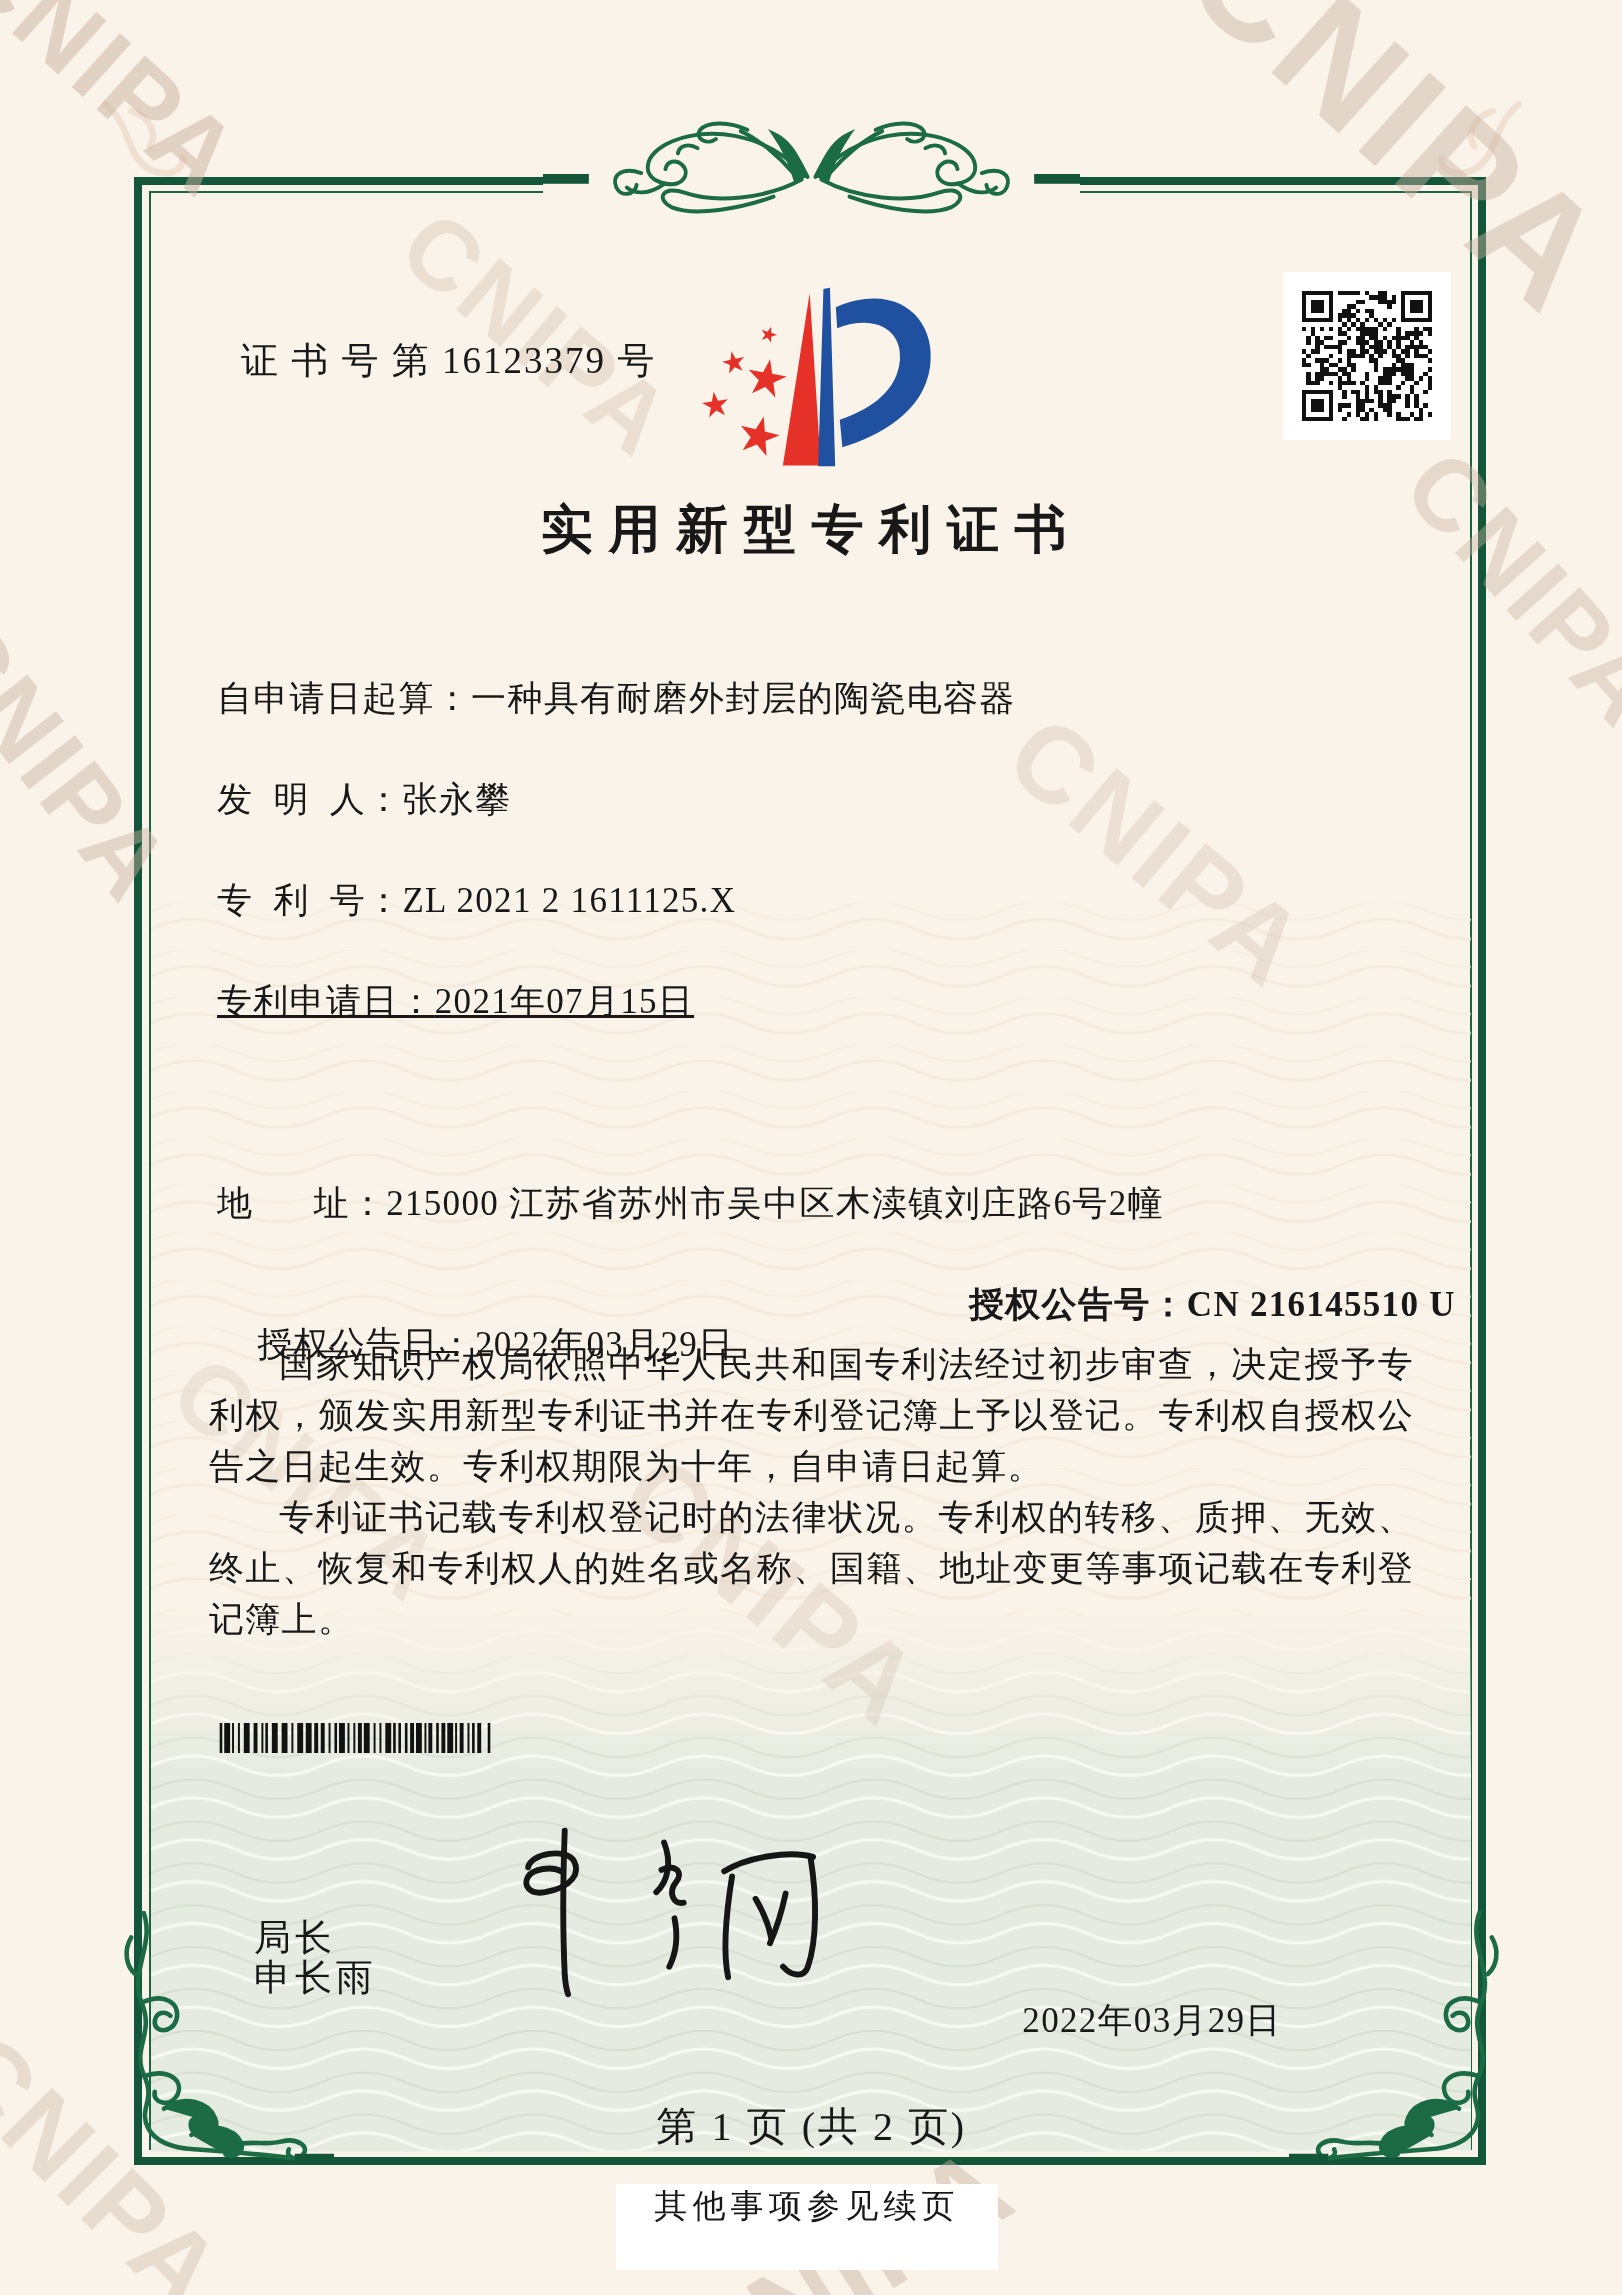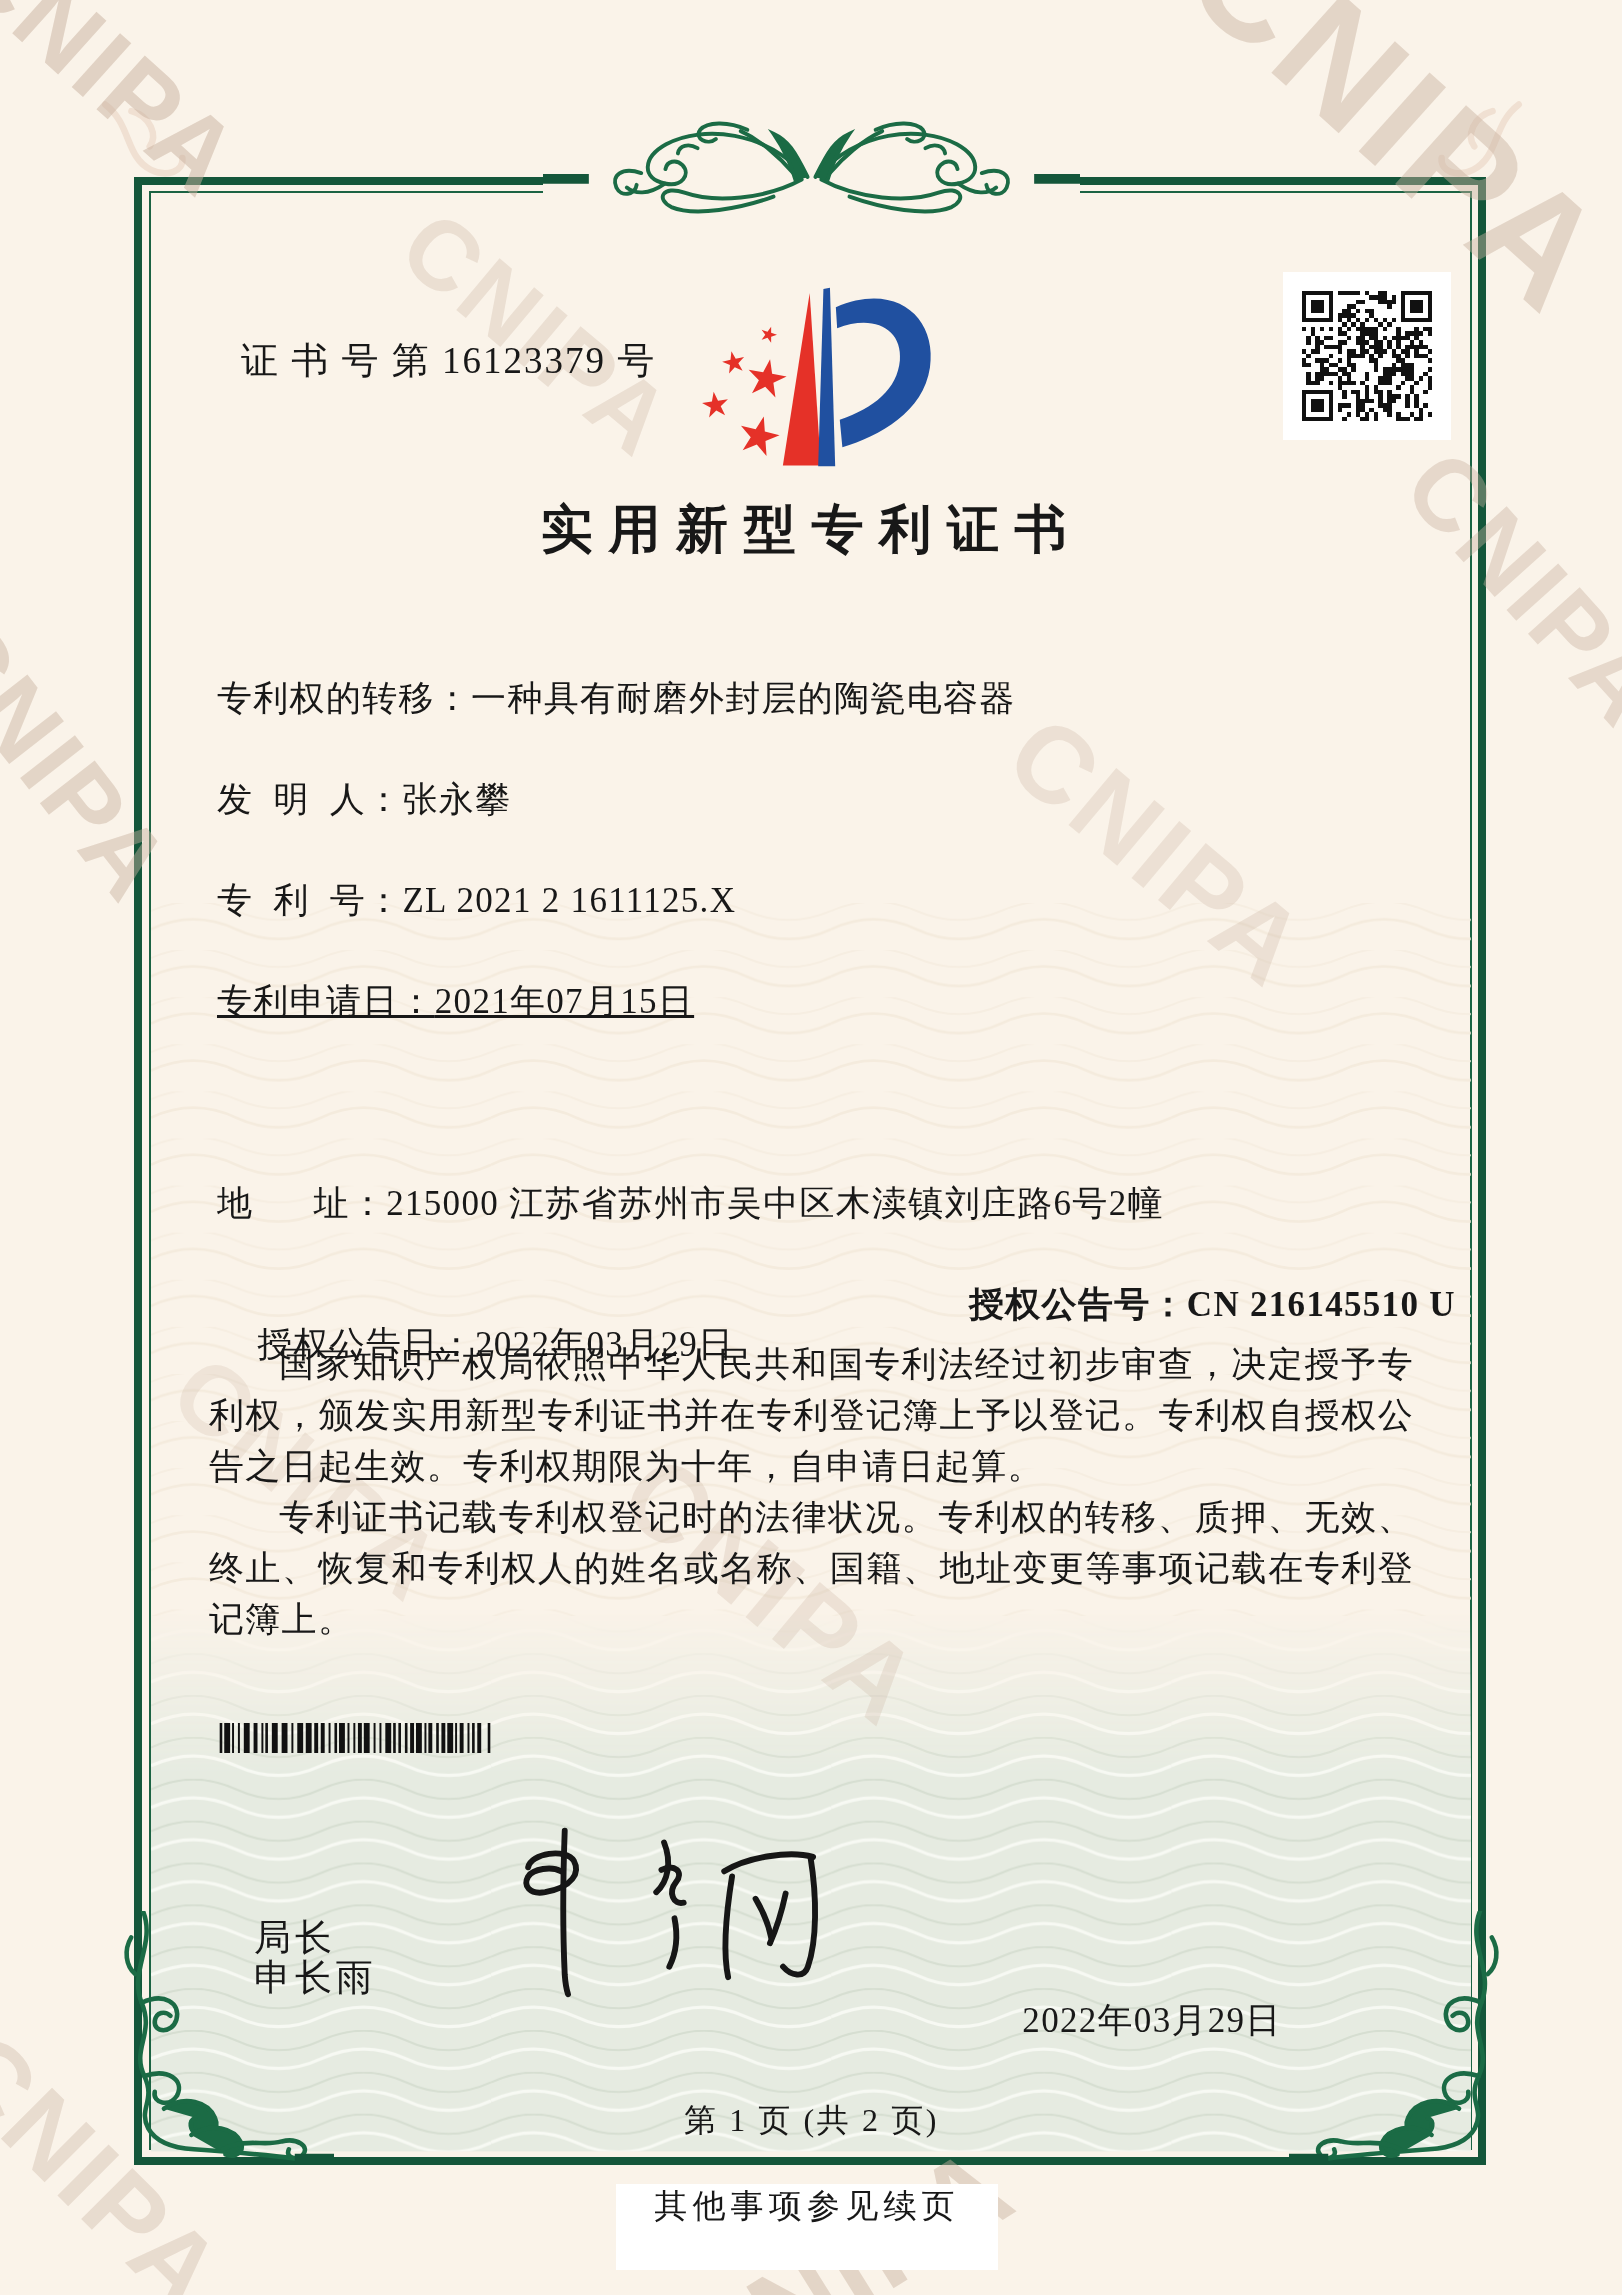--- a/index.html
+++ b/index.html
@@ -16,21 +16,21 @@
   
   .certline{left:196px;top:293px;font-size:37px;white-space:pre;z-index:4;letter-spacing:2px;}
   .title{left:0;top:495px;width:1623px;text-align:center;font-size:52px;font-weight:bold;
          letter-spacing:15.7px;z-index:4;}
   .frow{left:217px;font-size:35px;white-space:pre;letter-spacing:1.3px;z-index:4;}
   .frow2{left:752px;top:0;font-size:35px;white-space:pre;letter-spacing:1.3px;position:absolute;font-weight:bold;}
   .paras{left:209px;top:1339px;width:1205px;z-index:4;}
   .paras p{margin:0;text-indent:2em;font-size:35px;line-height:51px;text-align:justify;letter-spacing:1.3px;}
   .sigblock{z-index:4;font-size:37px;letter-spacing:3.9px;}
   .issue-date{left:995px;top:1997px;width:314px;text-align:center;font-size:35px;z-index:4;letter-spacing:1.3px;}
-  .pageinfo{left:152px;top:2099px;width:1319px;text-align:center;font-size:32px;z-index:4;letter-spacing:2.6px;}
+  .pageinfo{left:152px;top:2099px;width:1319px;text-align:center;font-size:40px;z-index:4;letter-spacing:2.6px;}
   .contnote{left:616px;top:2184px;width:382px;height:86px;background:#ffffff;z-index:4;
             display:flex;align-items:flex-start;justify-content:center;font-size:33px;letter-spacing:5.2px;}
   .qrbox{left:1283px;top:272px;width:168px;height:168px;background:#ffffff;z-index:4;}
   svg{display:block;}
   .z3{z-index:3;} .z4{z-index:4;} .z1{z-index:1;}
 </style>
 </head>
 <body>
 
 <div class="page">
@@ -479,21 +479,21 @@
         <rect x="23" y="1" width="5" height="5" fill="#fff"></rect>
         <rect x="24" y="2" width="3" height="3" fill="#111"></rect>
         <rect x="0" y="22" width="7" height="7" fill="#111"></rect>
         <rect x="1" y="23" width="5" height="5" fill="#fff"></rect>
         <rect x="2" y="24" width="3" height="3" fill="#111"></rect>
       </svg>
   </div>
 
   <div class="abs title">实用新型专利证书</div>
 
-  <div class="abs frow" style="top:675px;"><span>专利权的转移：</span><span>一种具有耐磨外封层的陶瓷电容器</span></div>
+  <div class="abs frow" style="top:675px;"><span>自申请日起算：</span><span>一种具有耐磨外封层的陶瓷电容器</span></div>
   <div class="abs frow" style="top:776px;"><span>发  明  人：</span><span>张永攀</span></div>
   <div class="abs frow" style="top:877px;"><span>专  利  号：</span><span>ZL 2021 2 1611125.X</span></div>
   <div class="abs frow" style="top:978px;text-decoration:underline;"><span>专利申请日：</span><span>2021年07月15日</span></div>
   <div class="abs frow" style="top:1180px;"><span>地      址：</span><span>215000 江苏省苏州市吴中区木渎镇刘庄路6号2幢</span></div>
   <div class="abs frow" style="top:1281px;width:1256px;">
     <span>授权公告日：</span><span>2022年03月29日</span>
     <span class="frow2"><span>授权公告号：</span><span>CN 216145510 U</span></span>
   </div>
 
   <div class="abs paras">

